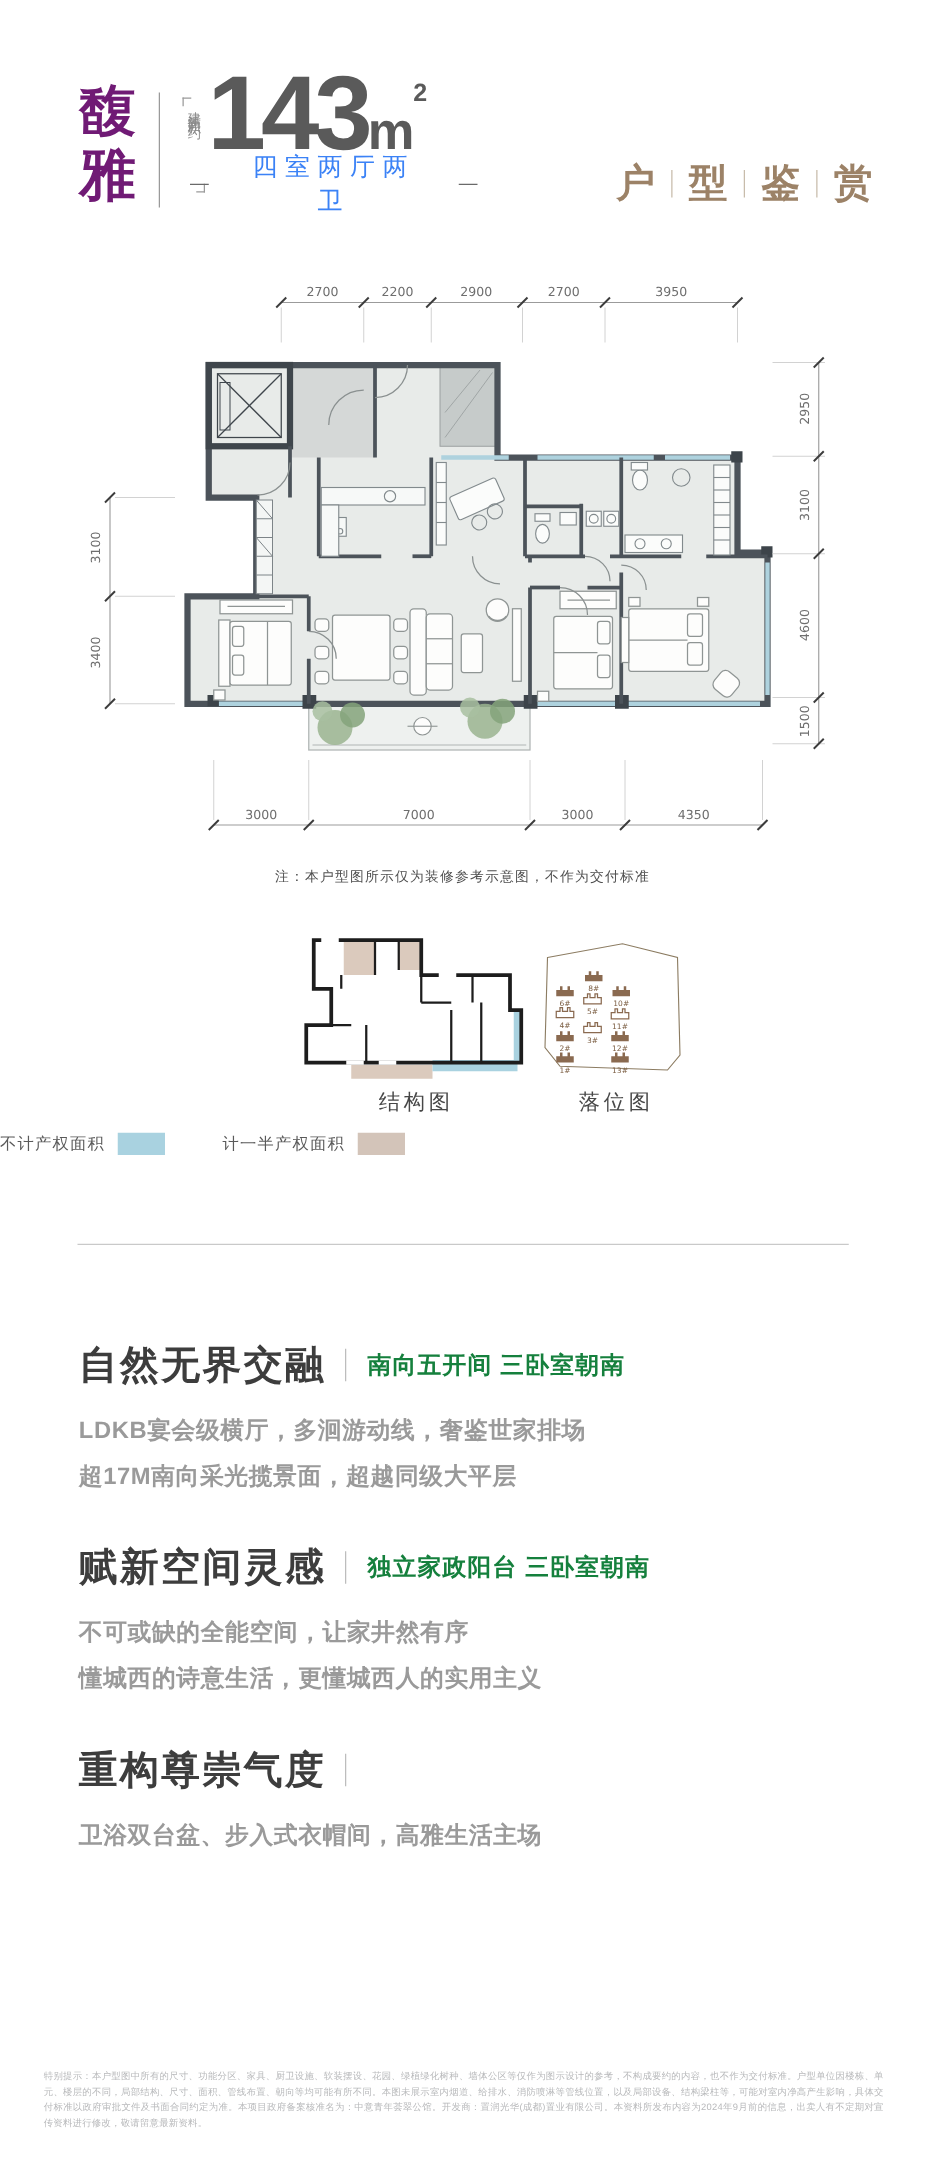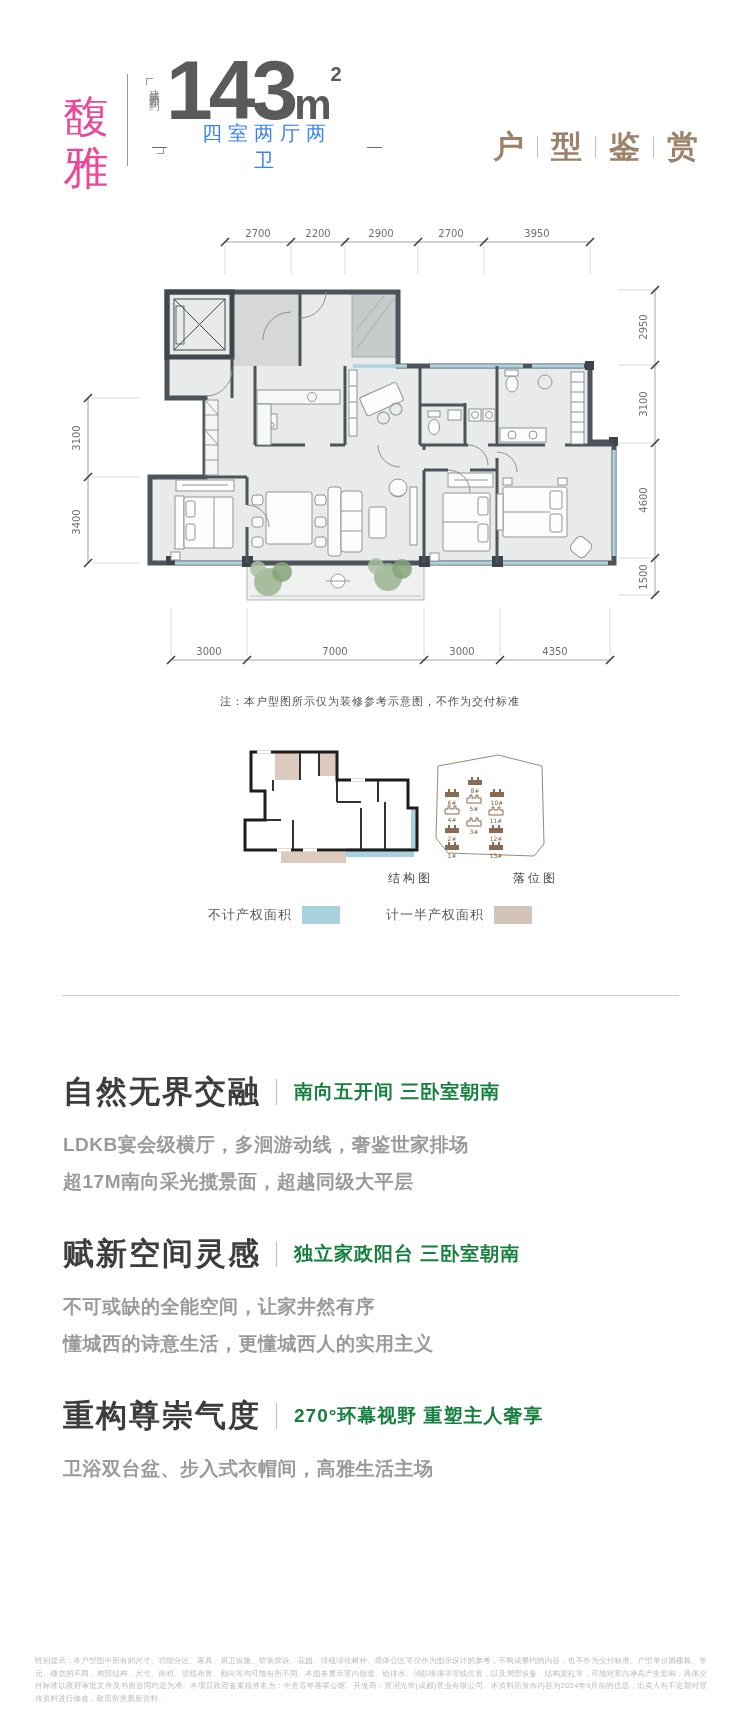--- a/index.html
+++ b/index.html
@@ -1,21 +1,21 @@
 <!DOCTYPE html>
 <html><head>
 <meta charset="utf-8">
 <style>
   html,body{margin:0;padding:0;background:#fff;}
   #poster{position:relative;width:740px;height:1727px;background:#ffffff;overflow:hidden;
           font-family:"Liberation Sans","DejaVu Sans",sans-serif;}
   
   .brand{position:absolute;left:60px;top:64px;width:52px;
-         font-family:"Liberation Serif","DejaVu Serif",serif;font-weight:400;
-         font-size:45px;line-height:51px;color:#ec4899;text-align:center;letter-spacing:0;margin-top:28px;}
+         font-family:"Liberation Serif","DejaVu Serif",serif;font-weight:700;
+         font-size:45px;line-height:51px;color:#701a75;text-align:center;letter-spacing:0;}
   .vline{position:absolute;left:127px;top:74px;width:1px;height:92px;background:#9a9a9a;}
   .area-label{position:absolute;left:146px;top:78px;height:70px;
               writing-mode:vertical-rl;font-size:10.5px;letter-spacing:3px;color:#8a8a8a;padding:3px 2px;}
   .area-label::before{content:"";position:absolute;left:0;top:0;width:6px;height:6px;
               border-left:1px solid #9a9a9a;border-top:1px solid #9a9a9a;}
   .area-label::after{content:"";position:absolute;right:0;bottom:0;width:6px;height:6px;
               border-right:1px solid #9a9a9a;border-bottom:1px solid #9a9a9a;}
   .area-big{position:absolute;left:166px;top:48px;color:#5a5a5a;white-space:nowrap;}
   .area-big .num{font-size:84px;font-weight:700;letter-spacing:-4px;line-height:84px;}
   .area-big .unit{font-size:42px;font-weight:700;letter-spacing:-1px;}
@@ -31,22 +31,22 @@
   #plan-svg{position:absolute;left:0;top:200px;}
   #plan-svg text{font-family:"DejaVu Sans","Liberation Sans",sans-serif;font-size:10px;fill:#6e6e6e;}
   .note{position:absolute;left:0;top:694px;width:740px;text-align:center;
         font-size:11px;color:#4f4f4f;letter-spacing:1px;}
   
   #struct-svg{position:absolute;left:233px;top:746px;}
   #site-svg{position:absolute;left:428px;top:750px;}
   #site-svg text{font-family:"DejaVu Sans",sans-serif;font-size:6px;fill:#7a5c40;}
   .bf path{fill:#8a6a50;stroke:none;}
   .bo path{fill:none;stroke:#8a6a50;stroke-width:1;}
-  .diagram-label{position:absolute;top:870px;font-size:12px;letter-spacing:3px;color:#474747;font-weight:500;text-align:right;}
-  .legend{position:absolute;left:0;top:906px;width:740px;display:flex;justify-content:center;gap:46px;align-items:center;}
+  .diagram-label{position:absolute;top:870px;font-size:17px;letter-spacing:3px;color:#474747;font-weight:500;text-align:center;}
+  .legend{position:absolute;left:0;top:906px;width:740px;display:flex;gap:46px;align-items:center;}
   .legend .item{display:flex;align-items:center;gap:10px;font-size:13px;color:#5a5a5a;letter-spacing:1px;}
   
   .big-divider{position:absolute;left:62px;top:995px;width:617px;height:1px;background:#c9c9c9;}
   
   .sections{position:absolute;left:63px;top:1038px;width:614px;}
   .sec{margin-bottom:31px;}
   .sec-head{display:flex;align-items:center;margin-bottom:13px;margin-top:33px;}
   .sec-title{margin:0;font-family:"Liberation Serif","DejaVu Serif",serif;font-size:31px;
              font-weight:700;color:#3d3d3d;letter-spacing:2px;line-height:42px;}
   .sec-div{width:1px;height:26px;background:#bdbdbd;margin:0 17px 0 15px;}
@@ -483,21 +483,20 @@
         <span class="sec-div"></span>
         <h3 class="sec-sub">独立家政阳台 三卧室朝南</h3>
       </div>
       <p>不可或缺的全能空间，让家井然有序</p>
       <p>懂城西的诗意生活，更懂城西人的实用主义</p>
     </section>
     <section class="sec">
       <div class="sec-head">
         <h2 class="sec-title">重构尊崇气度</h2>
         <span class="sec-div"></span>
-        <h3 class="sec-sub">270°环幕视野 重塑主人奢享</h3>
       </div>
       <p>卫浴双台盆、步入式衣帽间，高雅生活主场</p>
     </section>
   </div>
 
   <div class="disclaimer">特别提示：本户型图中所有的尺寸、功能分区、家具、厨卫设施、软装摆设、花园、绿植绿化树种、墙体公区等仅作为图示设计的参考，不构成要约的内容，也不作为交付标准。户型单位因楼栋、单元、楼层的不同，局部结构、尺寸、面积、管线布置、朝向等均可能有所不同。本图未展示室内烟道、给排水、消防喷淋等管线位置，以及局部设备、结构梁柱等，可能对室内净高产生影响，具体交付标准以政府审批文件及书面合同约定为准。本项目政府备案核准名为：中意青年荟翠公馆。开发商：置润光华(成都)置业有限公司。本资料所发布内容为2024年9月前的信息，出卖人有不定期对宣传资料进行修改，敬请留意最新资料。</div>
 
 </div>
 
 </body></html>

